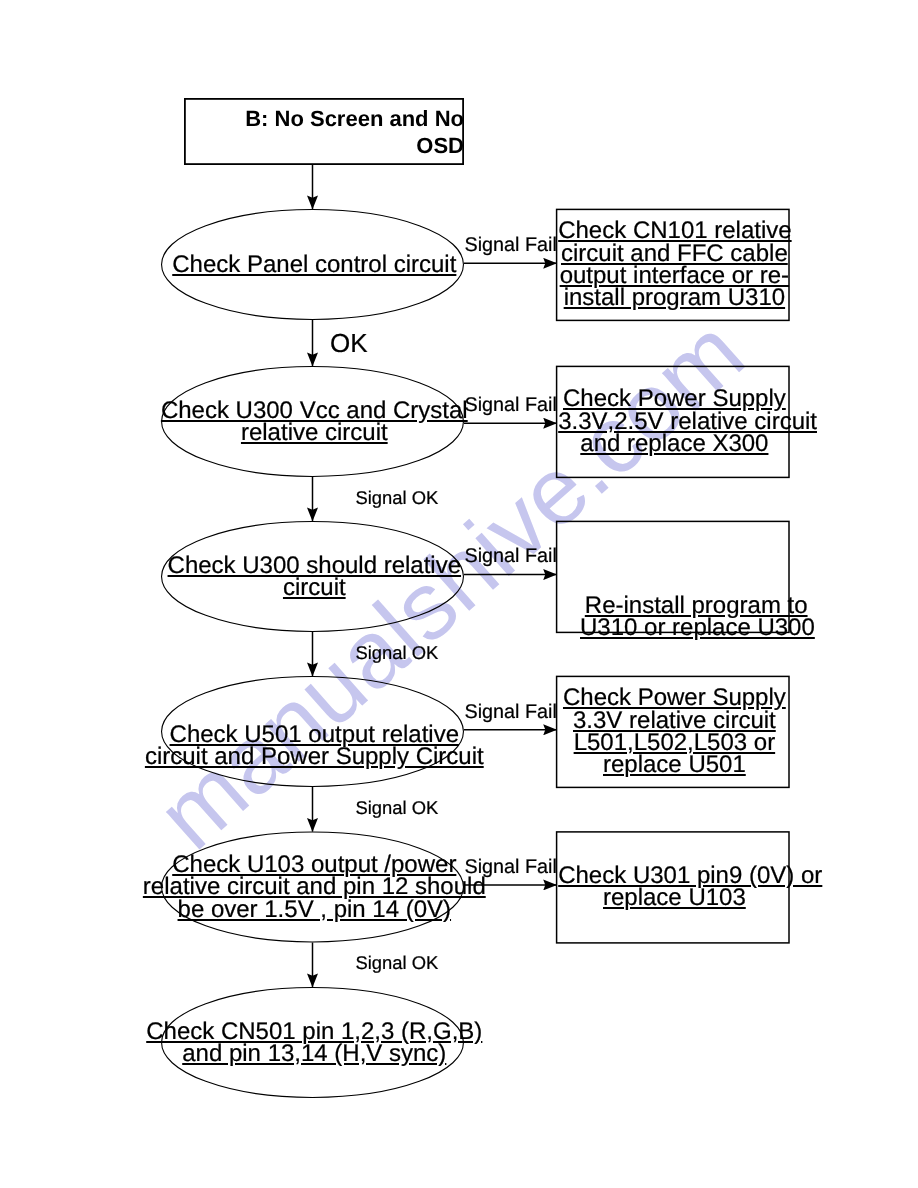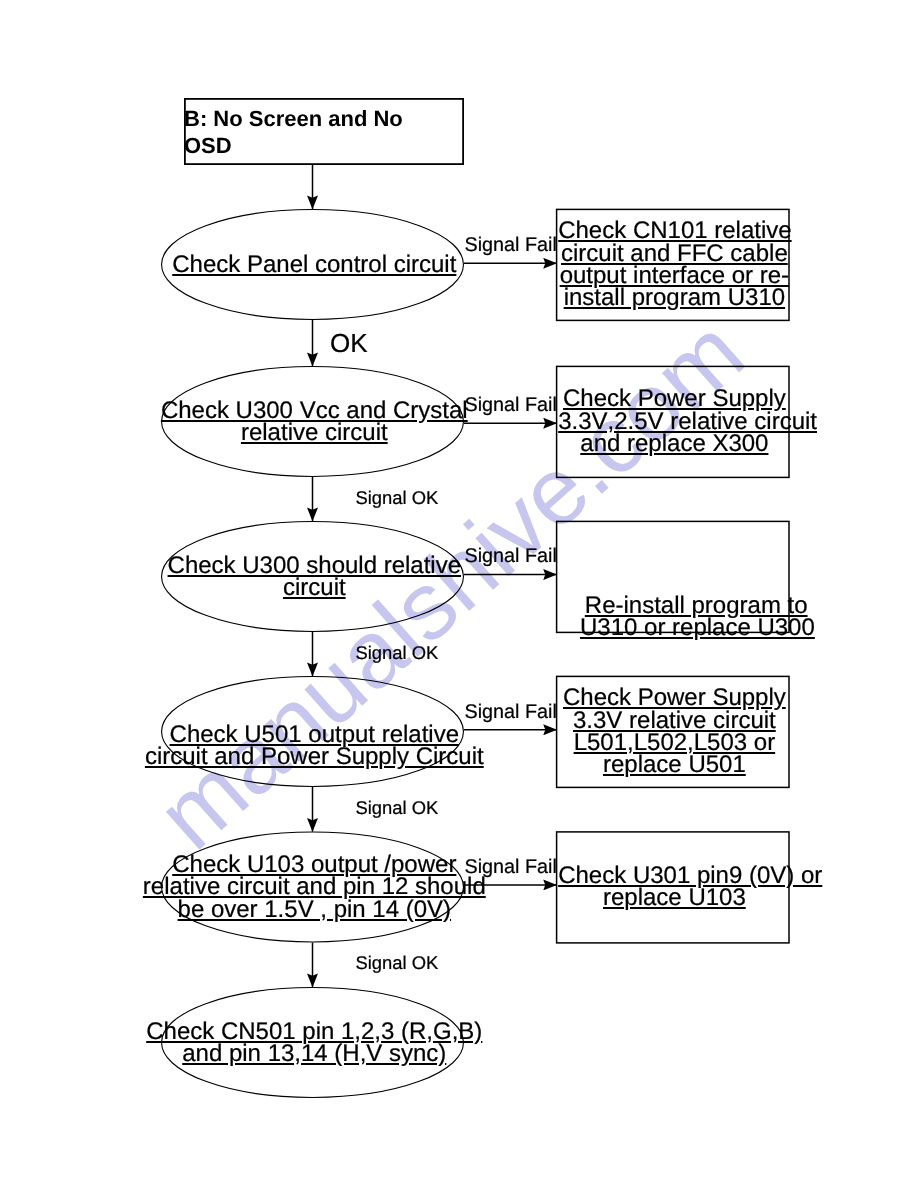--- a/index.html
+++ b/index.html
@@ -16,21 +16,21 @@
   #under-labels{z-index:2;text-align:center;}
   #shape-layer{z-index:3;}
   #over-labels{z-index:4;}
 
   .nodetext{position:absolute;text-align:center;line-height:22.3px;font-size:24px;
             white-space:pre;letter-spacing:0;text-decoration:underline;-webkit-text-stroke:0.22px #000000;}
   .edgelabel{position:absolute;font-size:19.8px;line-height:20px;white-space:pre;
              -webkit-text-stroke:0.22px #000000;}
   .edgelabel.ok{font-size:18.4px;margin-left:29px;}
   .edgelabel.ok-short{font-size:26px;}
-  .titletext{position:absolute;text-align:left;line-height:27px;font-size:22px;
+  .titletext{position:absolute;text-align:right;line-height:27px;font-size:22px;
              font-weight:bold;white-space:pre;}
 
   .dec-1{left:137.8px;top:253.75px;width:353px;}
   .dec-2{left:137.8px;top:399.60px;width:353px;}
   .dec-3{left:137.8px;top:554.60px;width:353px;}
   .dec-4{left:137.8px;top:709.60px;width:353px;margin-top:14px;}
   .dec-5{left:137.8px;top:853.95px;width:353px;}
   .dec-6{left:137.8px;top:1020.60px;width:353px;}
   .act-1{left:558.2px;top:220.30px;width:232.4px;}
   .act-2{left:558.2px;top:388.45px;width:232.4px;}

